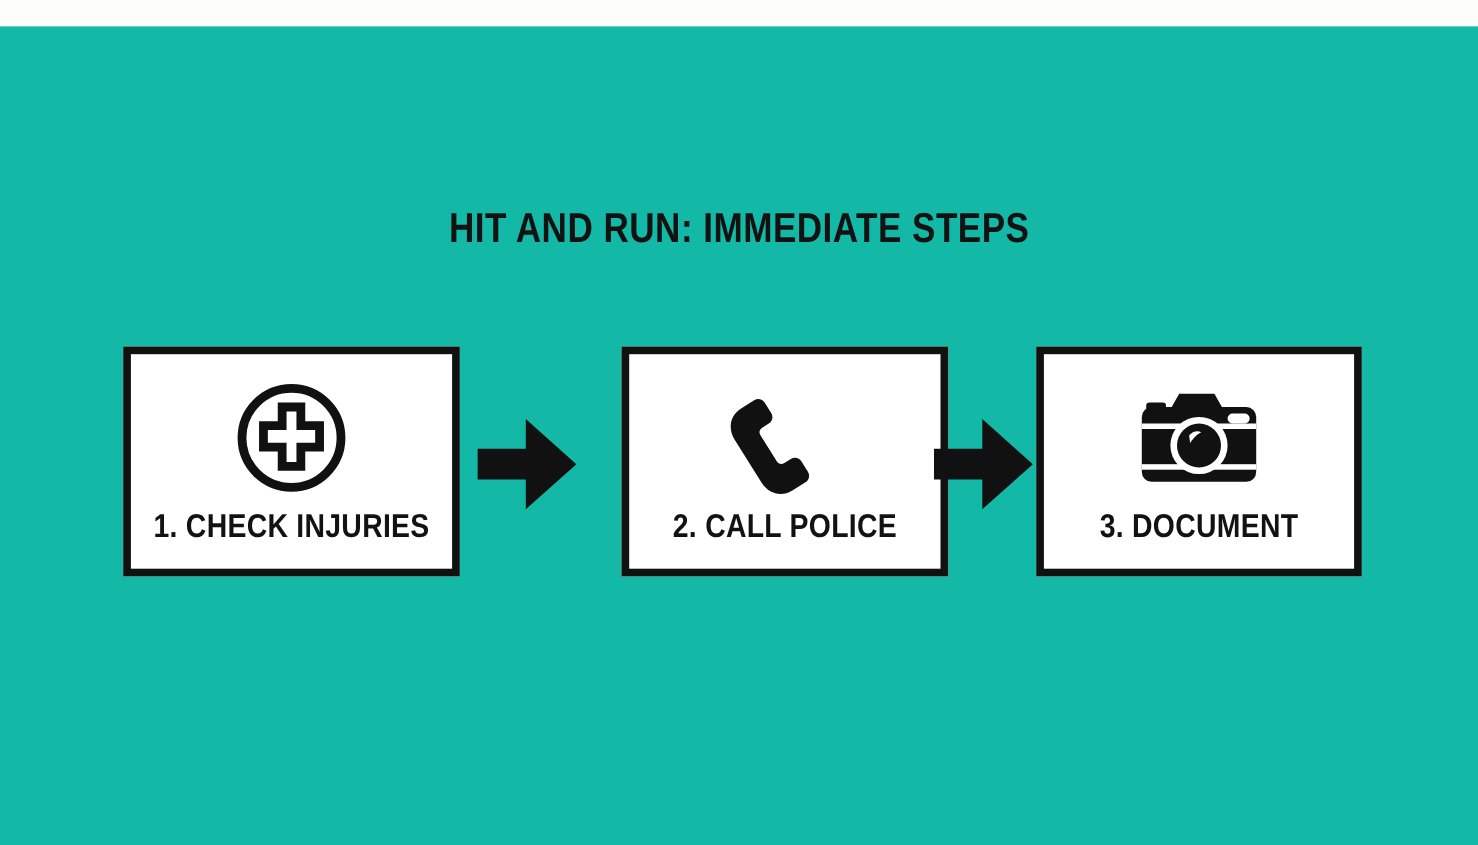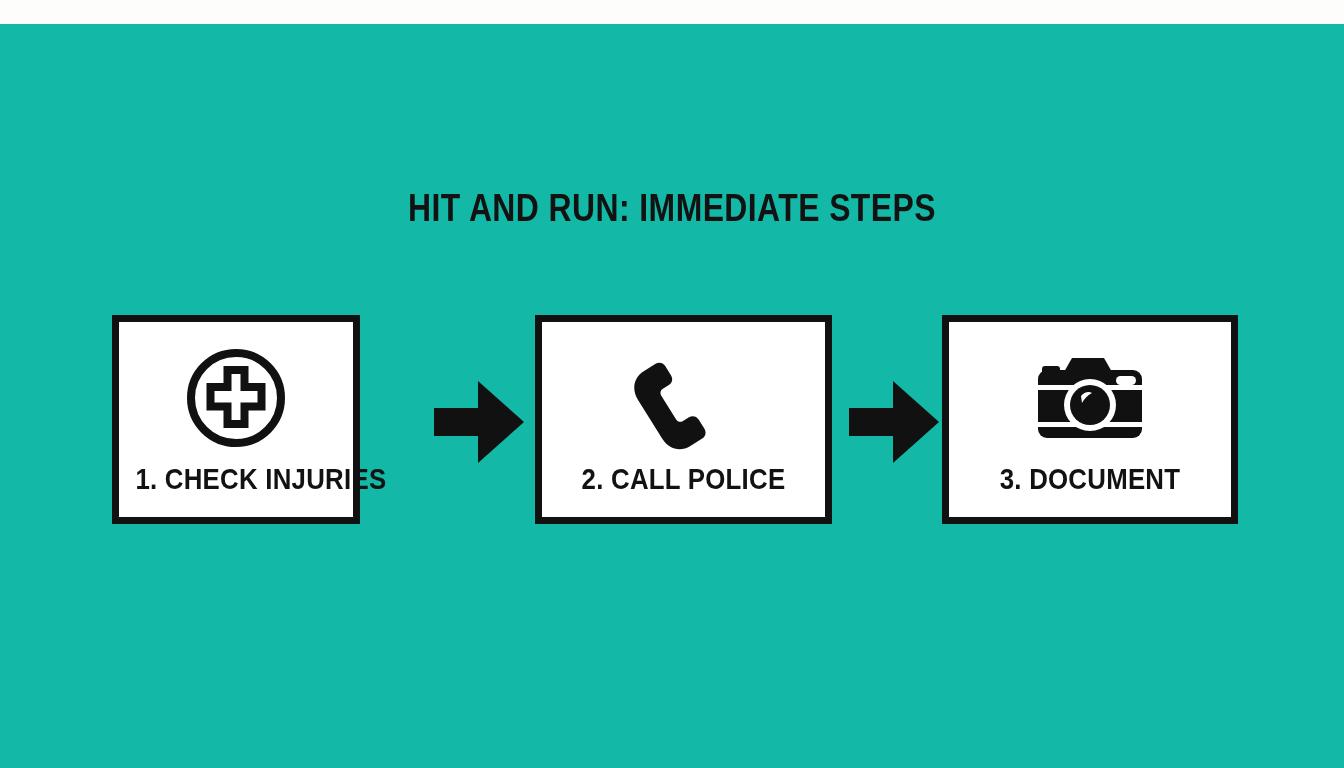--- a/index.html
+++ b/index.html
@@ -41,22 +41,22 @@
 
   
   .step-box {
     position: absolute;
     top: 291px;
     height: 209px;
     box-sizing: border-box;
     border: 7px solid #111111;
     background: #ffffff;
   }
-  #step-box-1 { left: 112px; width: 248px; }
-  #step-box-2 { left: 535px; width: 297px; }
+  #step-box-1 { left: 112px; width: 306px; }
+  #step-box-2 { left: 565px; width: 297px; }
   #step-box-3 { left: 942px; width: 296px; padding-left: 20px; }
 
   .step-icon-slot {
     position: absolute;
     left: 0;
     top: 18px;
     width: 100%;
     height: 116px;
     display: flex;
     align-items: center;

